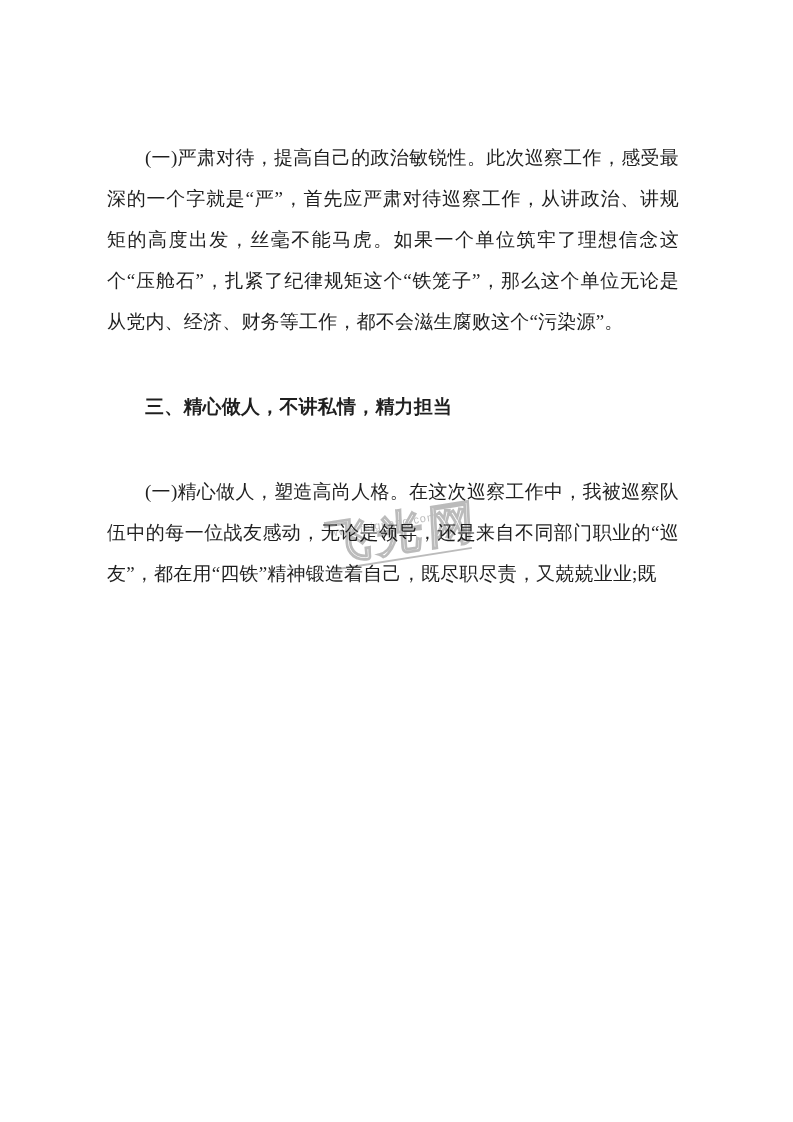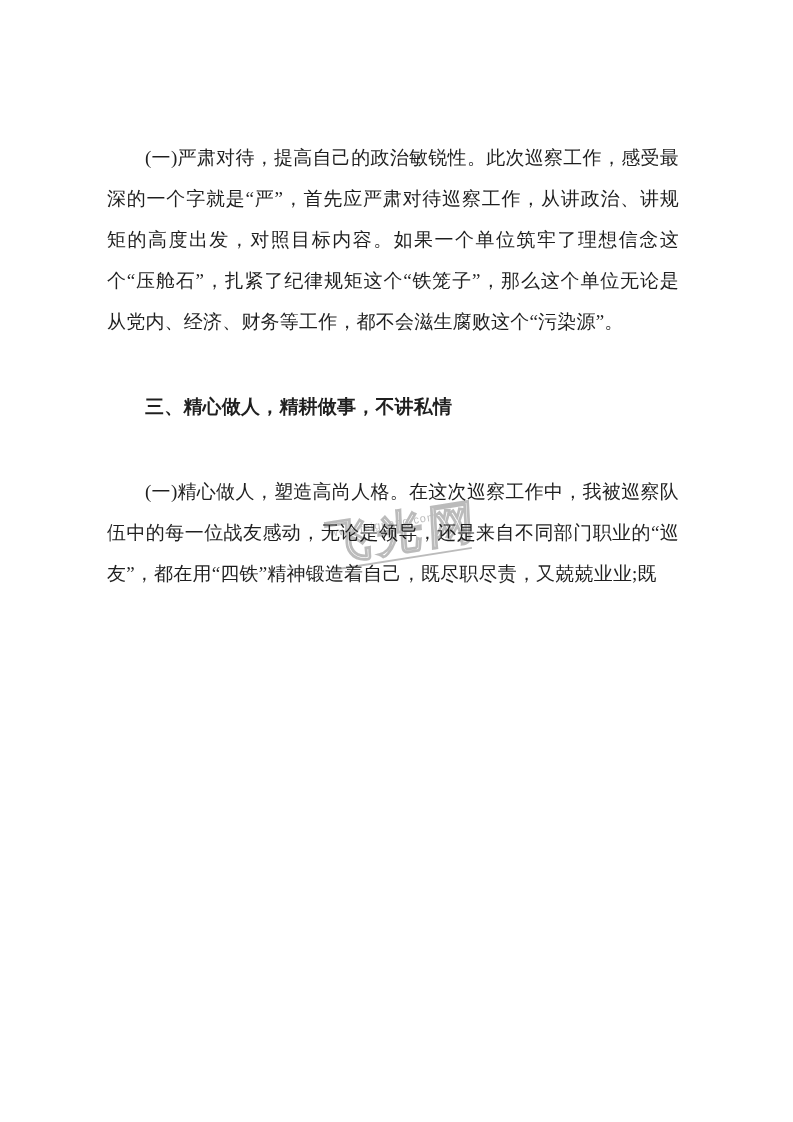--- a/index.html
+++ b/index.html
@@ -79,18 +79,18 @@
 <div class="page" style="--page-bg: #ffffff; --text-color: #1f1f1f; --wm-color: #b0b0b0;">
 
   <div class="watermark">
     <div class="wm-logo">飞光网</div>
     <div class="wm-underline"></div>
     <div class="wm-url">www.feiguang.com</div>
   </div>
 
   <div class="doc">
 
-  <p class="body-para">(一)严肃对待，提高自己的政治敏锐性。此次巡察工作，感受最深的一个字就是“严”，首先应严肃对待巡察工作，从讲政治、讲规矩的高度出发，对照目标内容。如果一个单位筑牢了理想信念这个“压舱石”，扎紧了纪律规矩这个“铁笼子”，那么这个单位无论是从党内、经济、财务等工作，都不会滋生腐败这个“污染源”。</p>
-      <p class="heading">三、精心做人，精耕做事，不讲私情</p>
+  <p class="body-para">(一)严肃对待，提高自己的政治敏锐性。此次巡察工作，感受最深的一个字就是“严”，首先应严肃对待巡察工作，从讲政治、讲规矩的高度出发，丝毫不能马虎。如果一个单位筑牢了理想信念这个“压舱石”，扎紧了纪律规矩这个“铁笼子”，那么这个单位无论是从党内、经济、财务等工作，都不会滋生腐败这个“污染源”。</p>
+      <p class="heading">三、精心做人，不讲私情，精力担当</p>
       <p class="body-para">(一)精心做人，塑造高尚人格。在这次巡察工作中，我被巡察队伍中的每一位战友感动，无论是领导，还是来自不同部门职业的“巡友”，都在用“四铁”精神锻造着自己，既尽职尽责，又兢兢业业;既</p>
     </div>
 
 </div>
 
 </body></html>

